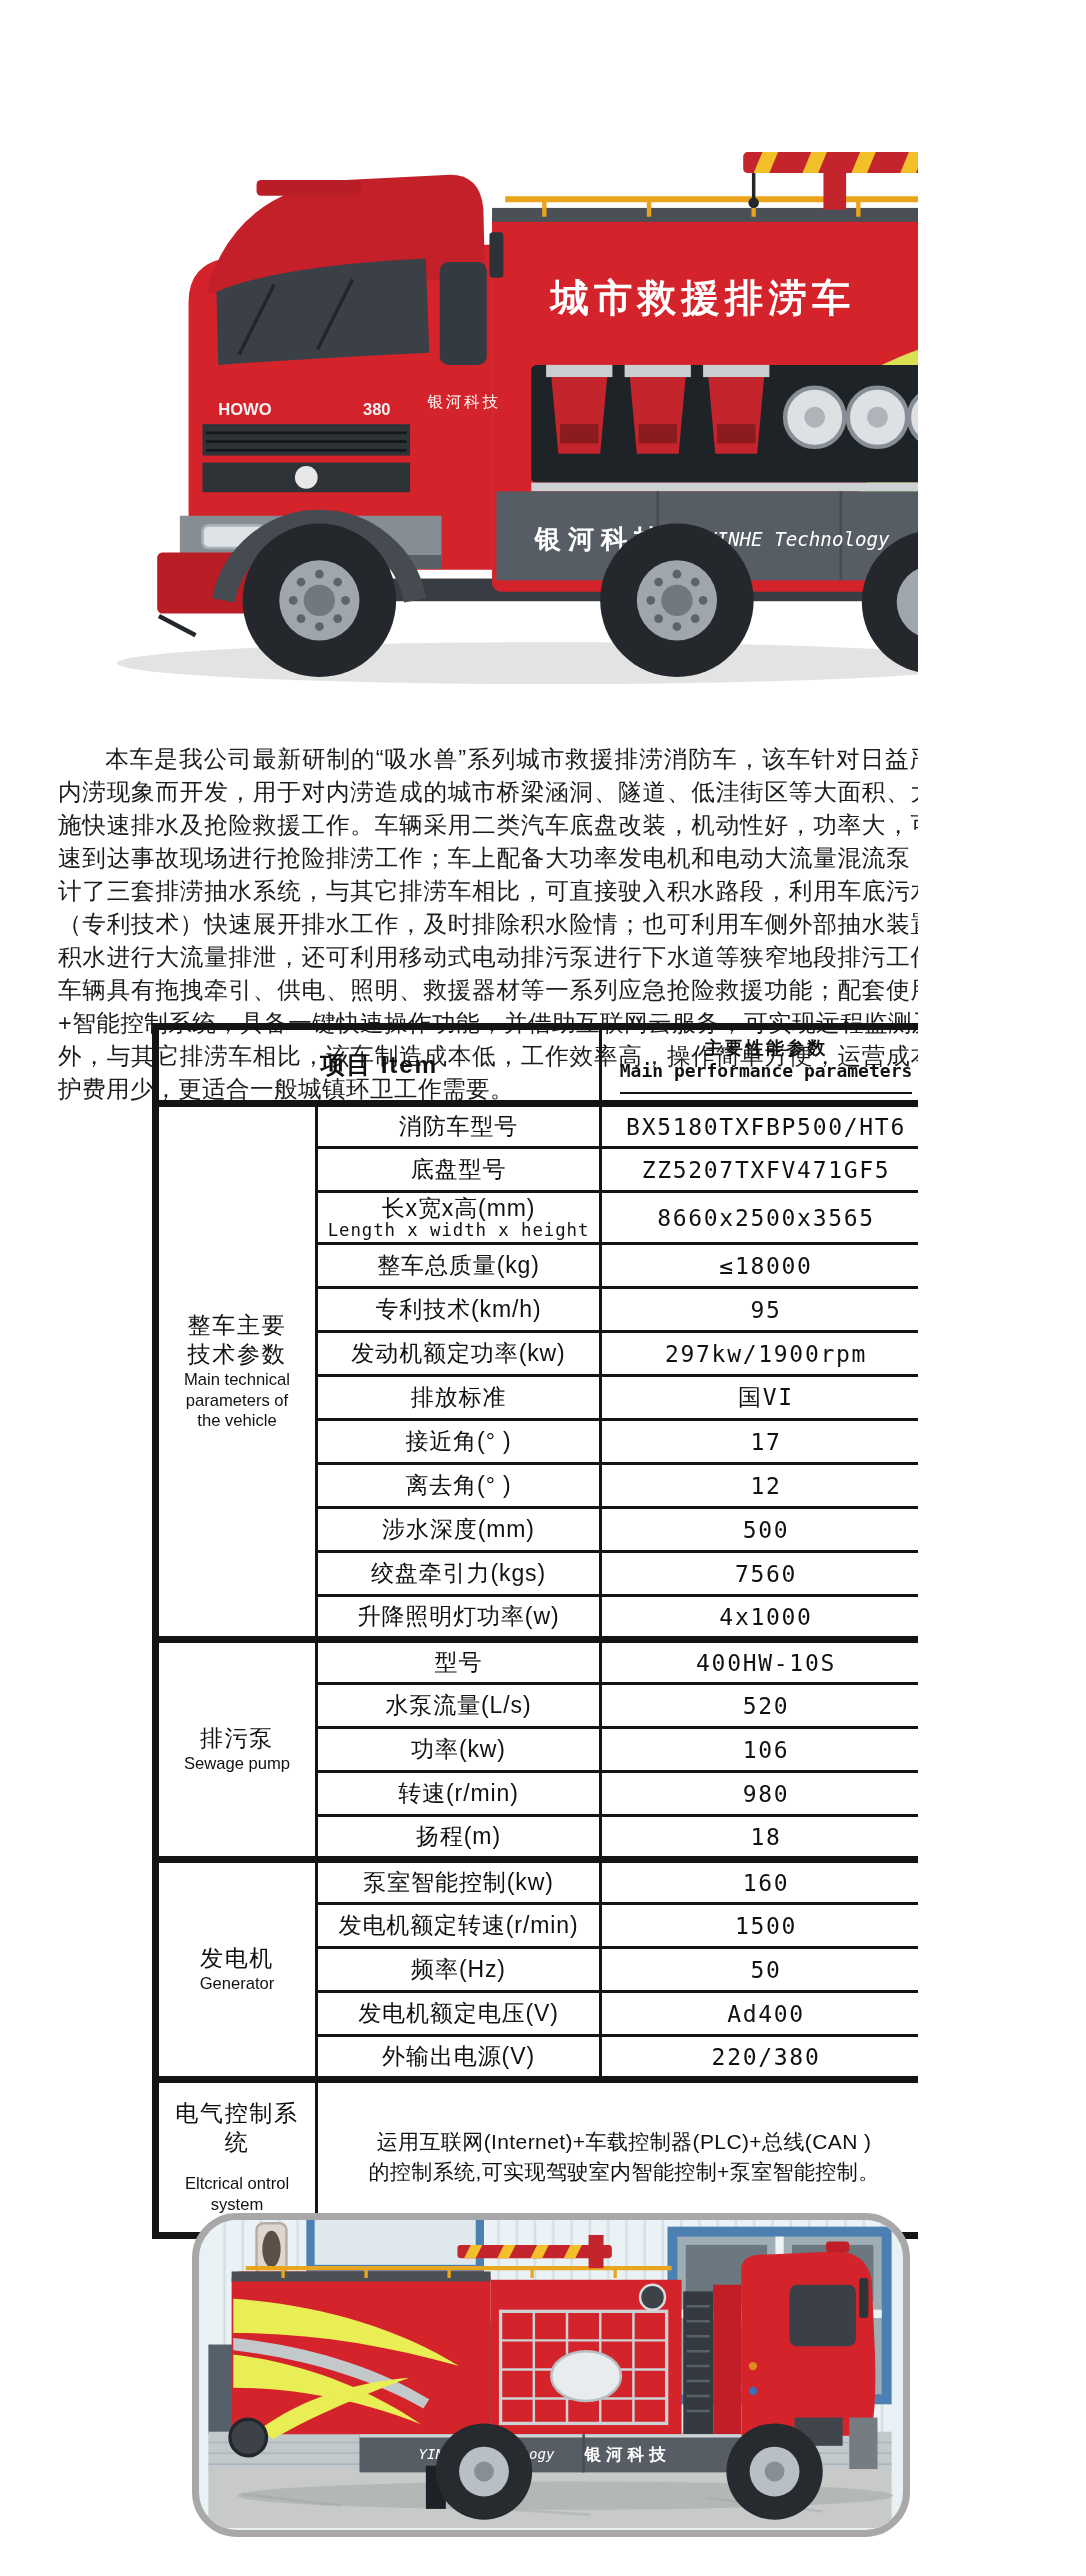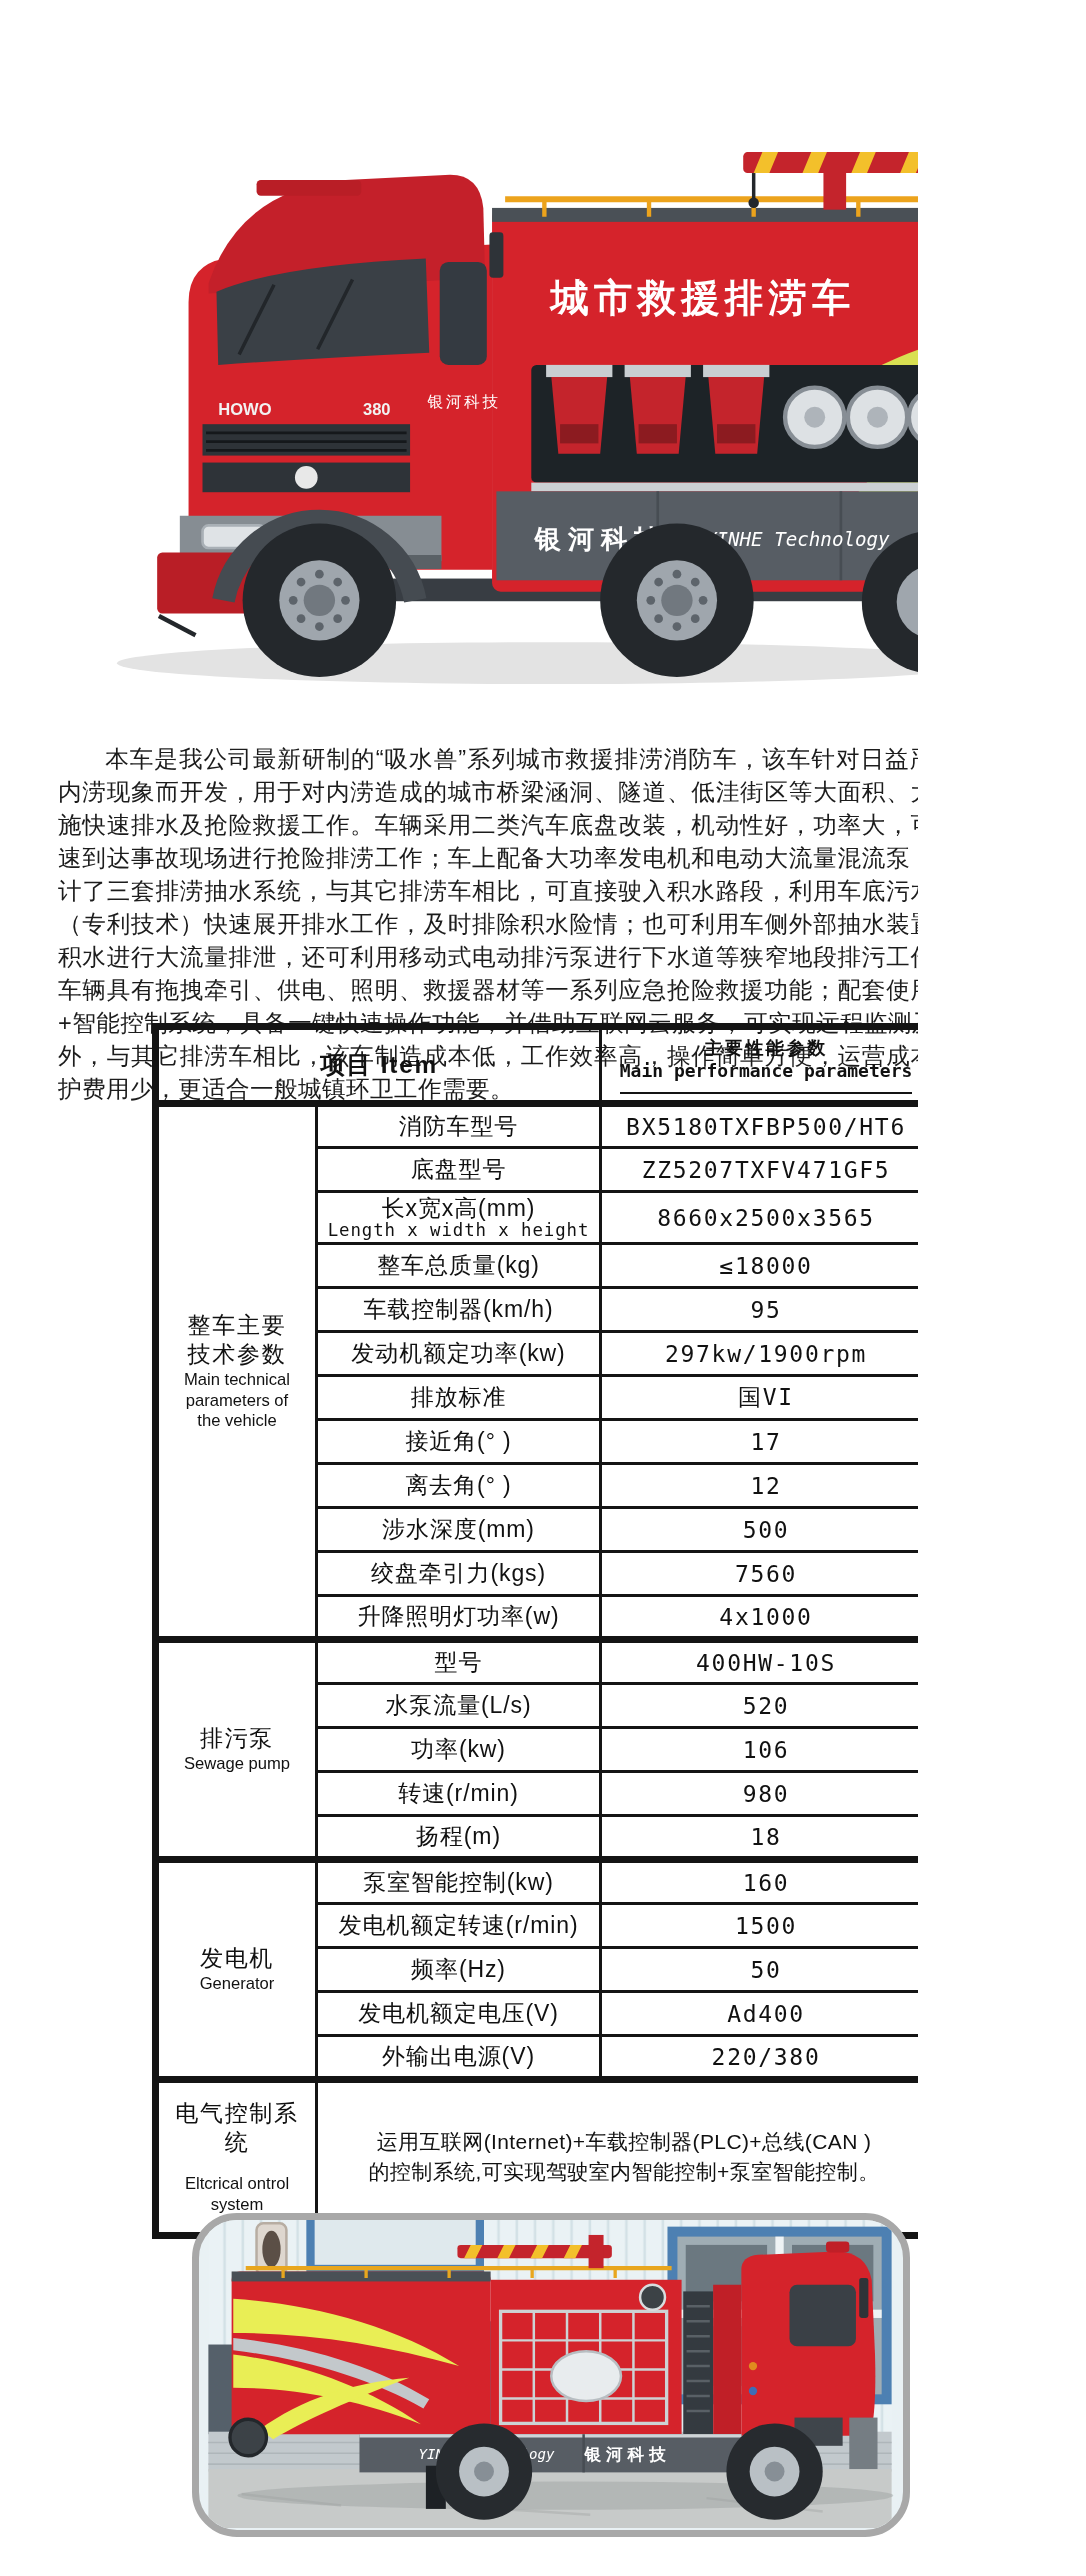--- a/index.html
+++ b/index.html
@@ -208,21 +208,21 @@
           <td class="value-cell">8660x2500x3565</td>
         </tr>
         <tr>
           <td class="name-cell">
             <div class="n-cn">整车总质量(kg)</div>
           </td>
           <td class="value-cell">≤18000</td>
         </tr>
         <tr>
           <td class="name-cell">
-            <div class="n-cn">车载控制器(km/h)</div>
+            <div class="n-cn">专利技术(km/h)</div>
           </td>
           <td class="value-cell">95</td>
         </tr>
         <tr>
           <td class="name-cell">
             <div class="n-cn">发动机额定功率(kw)</div>
           </td>
           <td class="value-cell">297kw/1900rpm</td>
         </tr>
         <tr>

